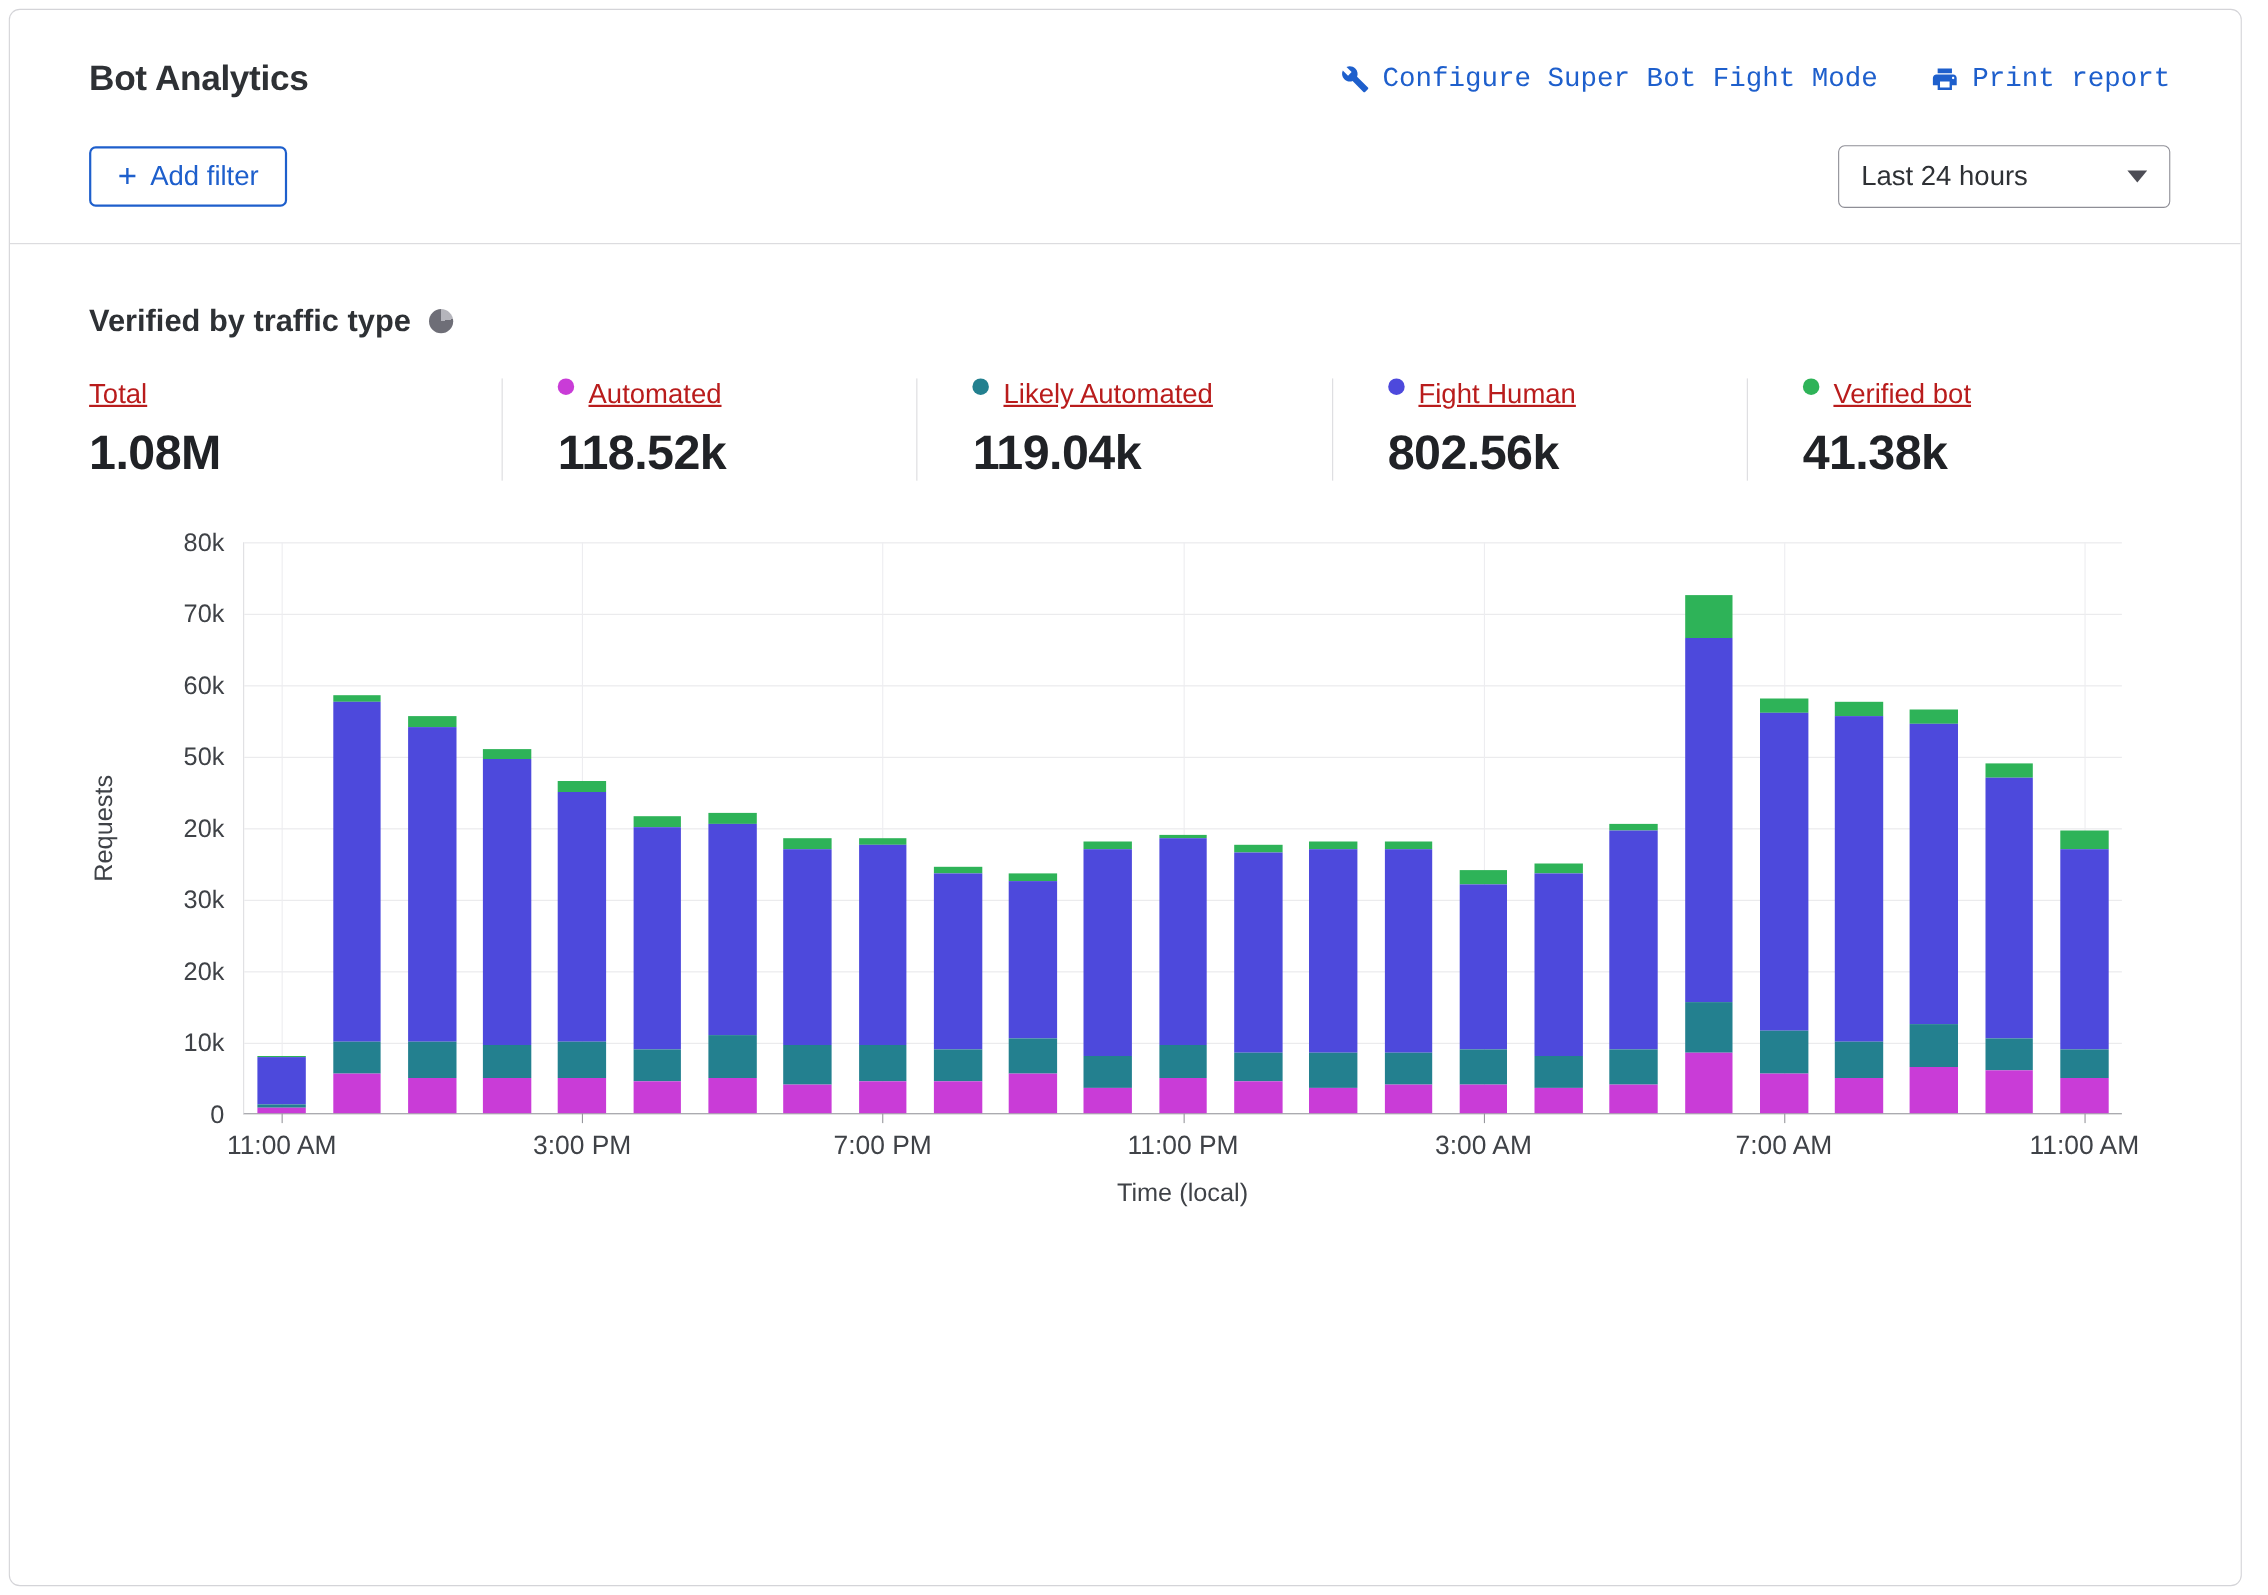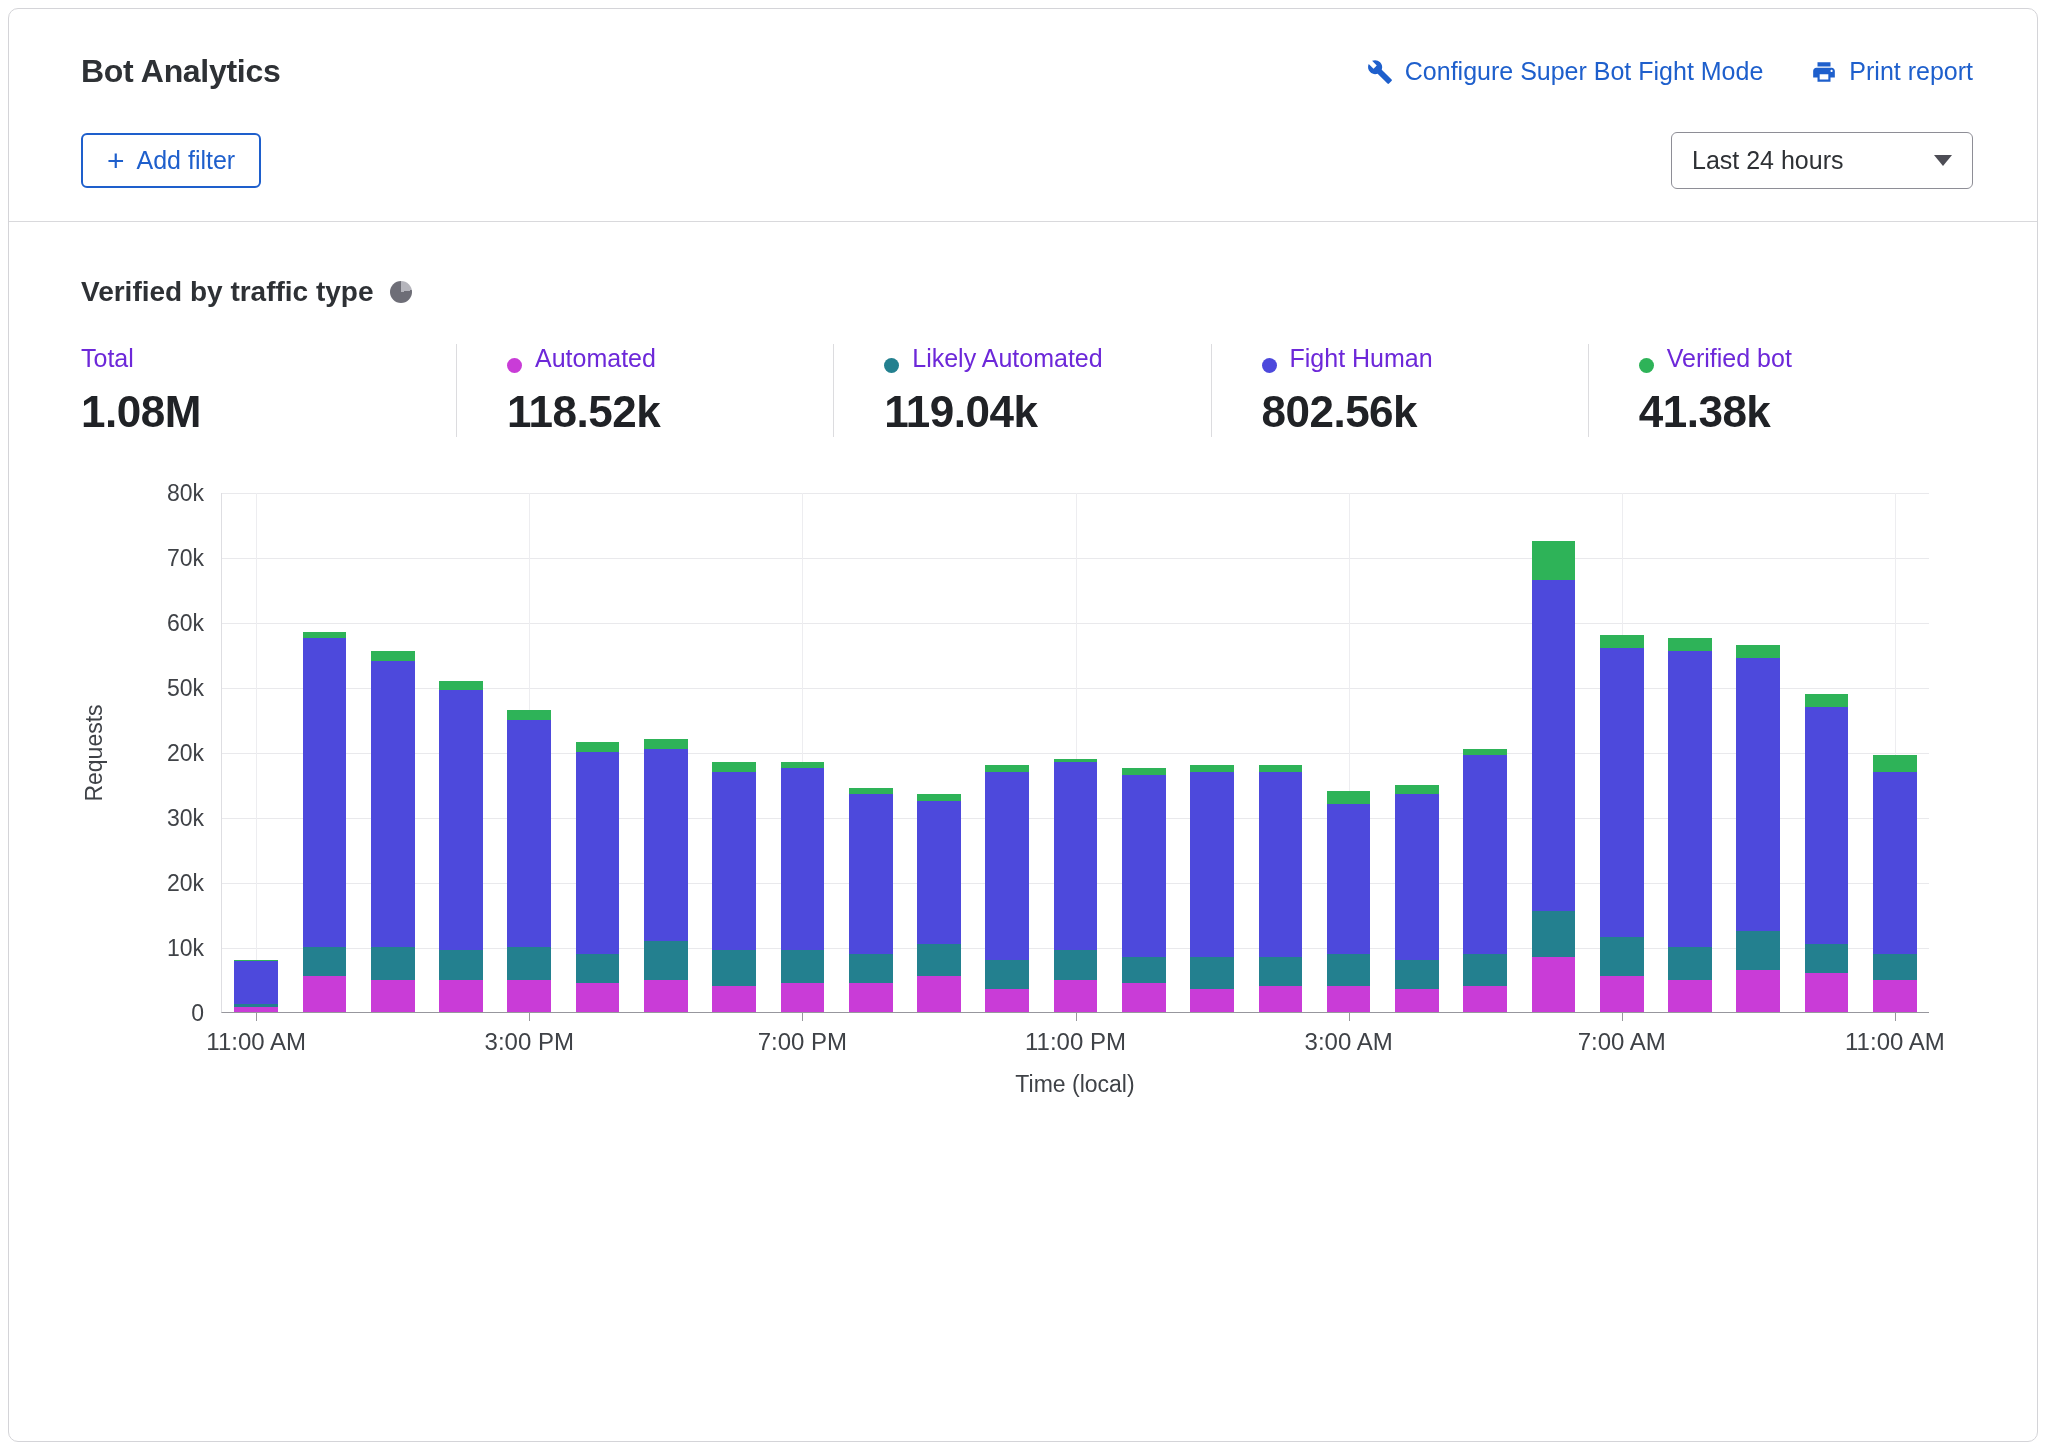--- a/index.html
+++ b/index.html
@@ -19,21 +19,21 @@
     border: 1px solid #d4d4d8;
     border-radius: 10px;
     overflow: hidden;
   }
   .card-header { padding: 44px 64px 32px 72px; }
   .title-row { display: flex; justify-content: space-between; align-items: center; }
   .page-title { font-size: 32px; font-weight: 700; color: #2e3135; letter-spacing: -0.3px; }
   .header-links { display: flex; gap: 48px; align-items: center; }
   .header-link {
     display: flex; align-items: center; gap: 12px;
-    color: #1e5fcc; font-size: 25px; text-decoration: none; cursor: pointer;
+    color: #1e5fcc; font-size: 25px; text-decoration: none; cursor: pointer; font-family: Liberation Mono, monospace;
   }
   .header-link svg { display: block; }
   .filter-row { display: flex; justify-content: space-between; align-items: center; margin-top: 42px; }
   .add-filter-btn {
     display: flex; align-items: center; gap: 12px;
     border: 2px solid #1e5fcc; border-radius: 6px;
     background: #fff; color: #1e5fcc;
     font-size: 25px; padding: 11px 24px; cursor: pointer;
     font-family: "Liberation Sans", sans-serif;
   }
@@ -53,21 +53,21 @@
   .section { padding: 54px 72px 0; }
   .section-title-row { display: flex; align-items: center; gap: 16px; }
   .section-title { font-size: 28px; font-weight: 700; color: #2e3135; }
   .pie-icon {
     width: 22px; height: 22px; border-radius: 50%;
     background: conic-gradient(#b5b5bc 0 80deg, #6e6e77 80deg 360deg);
   }
   .stats-row { display: flex; margin-top: 36px; }
   .stat { flex: 1; padding-left: 50px; border-left: 1px solid #dcdcdf; }
   .stat:first-child { flex: 0 0 375px; padding-left: 0; border-left: none; }
-  .stat-label-row { display: flex; align-items: flex-end; gap: 13px; font-size: 25px; color: #6d28d9; }
+  .stat-label-row { display: flex; align-items: flex-start; gap: 13px; font-size: 25px; color: #b91c1c; text-decoration: underline; }
   .legend-dot { width: 15px; height: 15px; border-radius: 50%; flex: 0 0 auto; }
   .stat-value { margin-top: 14px; font-size: 44px; font-weight: 700; color: #202226; letter-spacing: -0.5px; }
   .chart-canvas {
     position: relative;
     height: 520px;
     margin: 56px 36px 0 140px;
     border-bottom: 1px solid #97979d;
     border-left: 1px solid #dedee2;
   }
   .gridline-h { position: absolute; left: 0; right: 0; height: 0; border-top: 1px solid #e9e9ec; }

